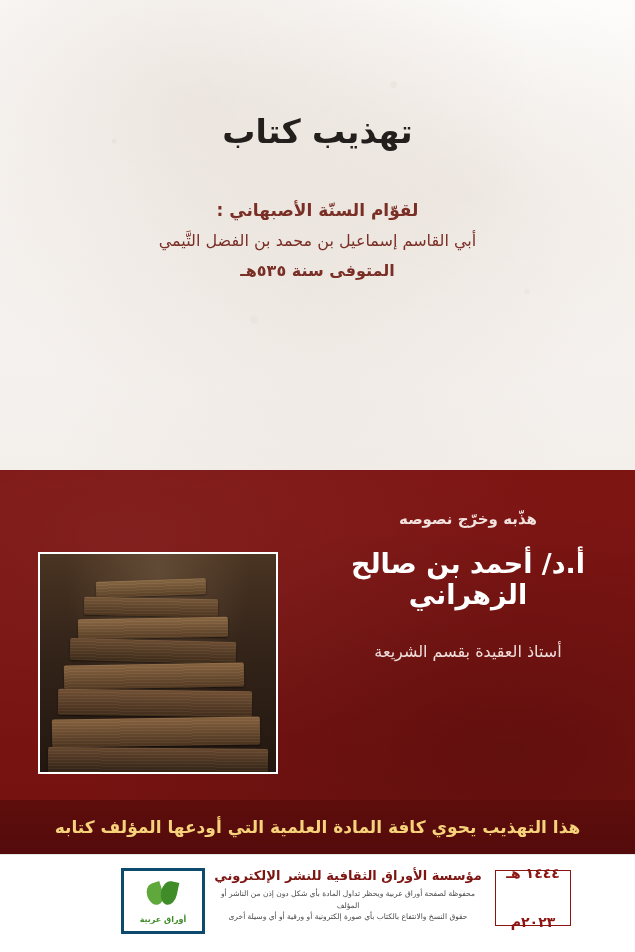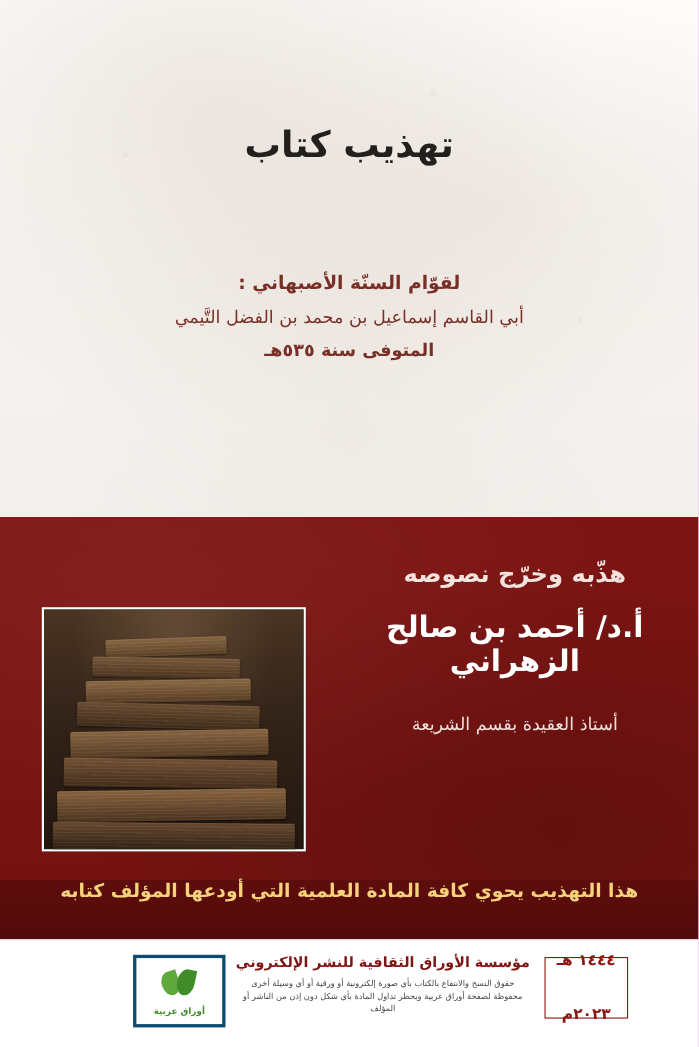--- a/index.html
+++ b/index.html
@@ -69,21 +69,21 @@
     margin-top: 62px;
     font-family: "DejaVu Sans", sans-serif;
     font-size: 46px;
     font-weight: bold;
     color: #1b1715;
     line-height: 1.35;
     padding: 0 40px;
   }
 
   .sub-block {
-    margin-top: 90px;
+    margin-top: 42px;
     color: #6f2f2a;
     line-height: 1.9;
     padding: 0 60px;
   }
   .sub-line-1 {
     font-size: 17px;
     font-weight: bold;
     color: #7a2f26;
   }
   .sub-line-2 {
@@ -118,21 +118,21 @@
 
   .author-block {
     position: absolute;
     right: 22px;
     top: 40px;
     width: 290px;
     text-align: center;
     color: #ffffff;
   }
   .author-kicker {
-    font-size: 22px;
+    font-size: 15px;
     font-weight: bold;
     color: #f2e3df;
     margin-bottom: 20px;
   }
   .author-name {
     font-size: 27px;
     font-weight: bold;
     color: #ffffff;
     letter-spacing: 0px;
     margin-bottom: 26px;
@@ -184,21 +184,21 @@
 
   
   .strap {
     position: absolute;
     left: 0;
     top: 800px;
     width: 635px;
     height: 54px;
     background: linear-gradient(180deg, #5d0d0c 0%, #540b0b 100%);
     display: flex;
-    align-items: flex-start;
+    align-items: center;
     justify-content: center;
   }
   .strap-text {
     font-size: 17px;
     font-weight: bold;
     color: #f6d27a;
     letter-spacing: 0px;
   }
 
   
@@ -361,22 +361,22 @@
     <div class="footer-inner">
       <div class="footer-rule"></div>
 
       <div class="date-box">
         <div class="date-h">١٤٤٤ هـ</div>
         <div class="date-m">٢٠٢٣م</div>
       </div>
 
       <div class="publisher">
         <div class="pub-name">مؤسسة الأوراق الثقافية للنشر الإلكتروني</div>
+        <div class="pub-rights">محفوظة لصفحة أوراق عربية ويحظر تداول المادة بأي شكل دون إذن من الناشر أو المؤلف</div>
         <div class="pub-rights">حقوق النسخ والانتفاع بالكتاب بأي صورة إلكترونية أو ورقية أو أي وسيلة أخرى</div>
-        <div class="pub-rights">محفوظة لصفحة أوراق عربية ويحظر تداول المادة بأي شكل دون إذن من الناشر أو المؤلف</div>
       </div>
 
       <div class="logo">
         <div class="logo-mark">
           <div class="logo-leaf l1"></div>
           <div class="logo-leaf l2"></div>
         </div>
         <div class="logo-text">أوراق عربية</div>
       </div>
     </div>

